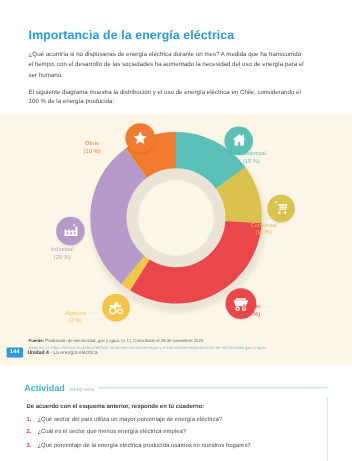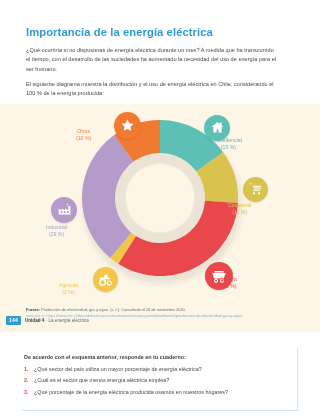--- a/index.html
+++ b/index.html
@@ -168,20 +168,25 @@
       </div>
 
     <div class="source">
       <span><b>Fuente:</b>
       <span>Producción de electricidad, gas y agua. (s. f.). Consultado el 26 de noviembre 2020.</span></span>
       <span class="url">www.ine.cl. https://www.ine.cl/docs/default-source/economia/energia-y-medioambiente/produccion-de-electricidad-gas-y-agua</span>
     </div>
   </div>
 
   <div class="act">
+    <div class="act-head">
+      <span class="act-title">Actividad</span>
+      <span class="act-sub">Interpretar</span>
+      <span class="act-rule"></span>
+    </div>
     <div class="act-box">
       <p class="act-intro">De acuerdo con el esquema anterior, responde en tu cuaderno:</p>
       <div id="questions">
           <div class="qrow">
             <span class="qnum">1.</span>
             <span class="qtxt">¿Qué sector del país utiliza un mayor porcentaje de energía eléctrica?</span>
           </div>
           <div class="qrow">
             <span class="qnum">2.</span>
             <span class="qtxt">¿Cuál es el sector que menos energía eléctrica emplea?</span>

